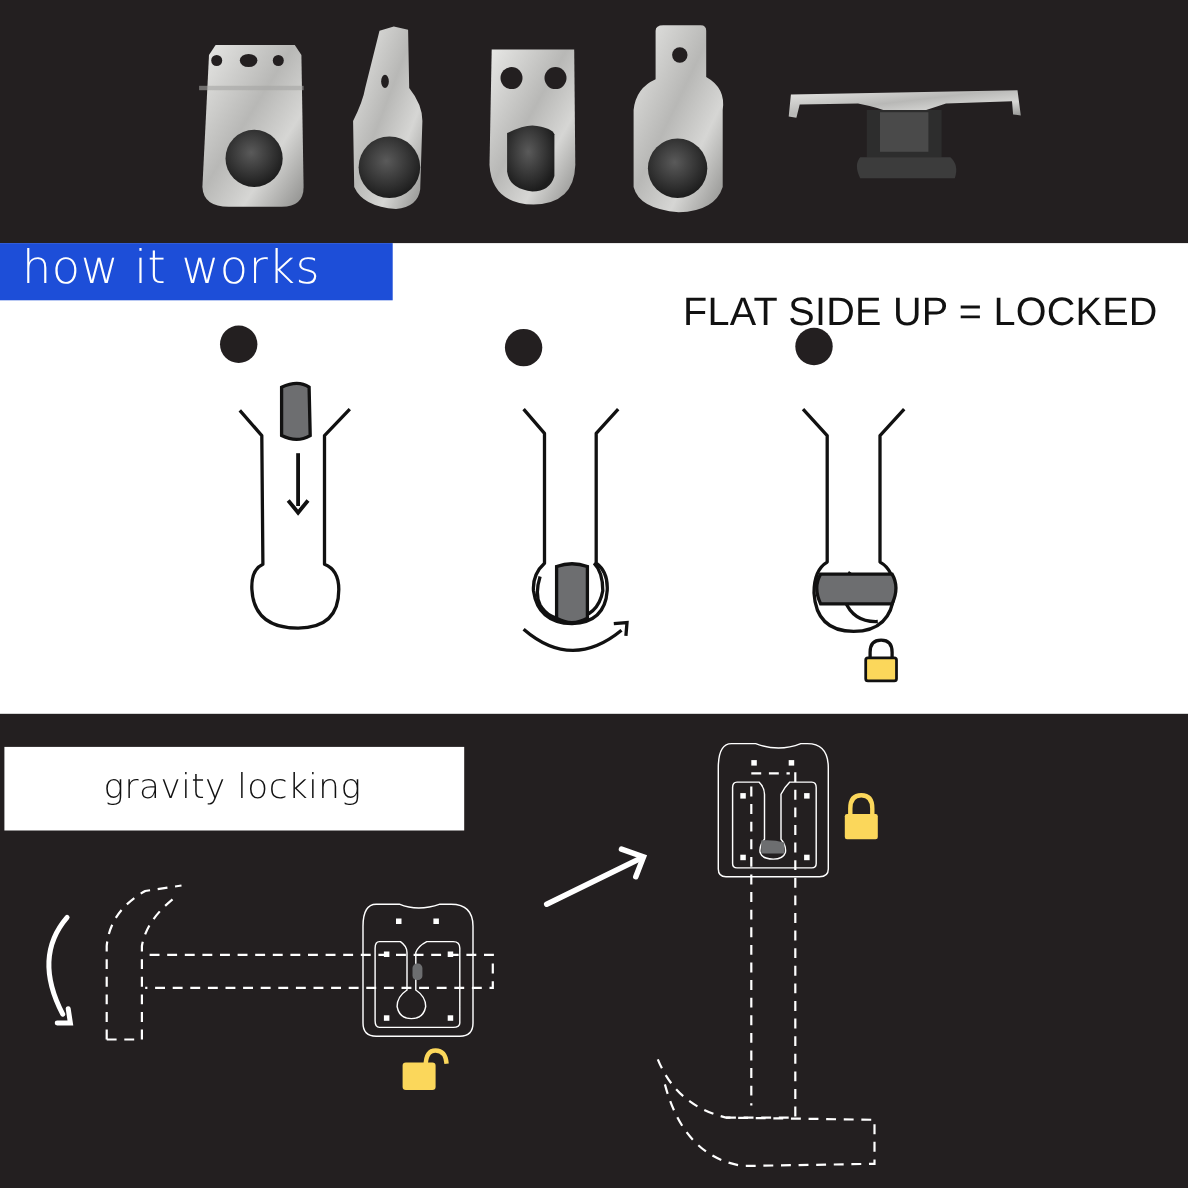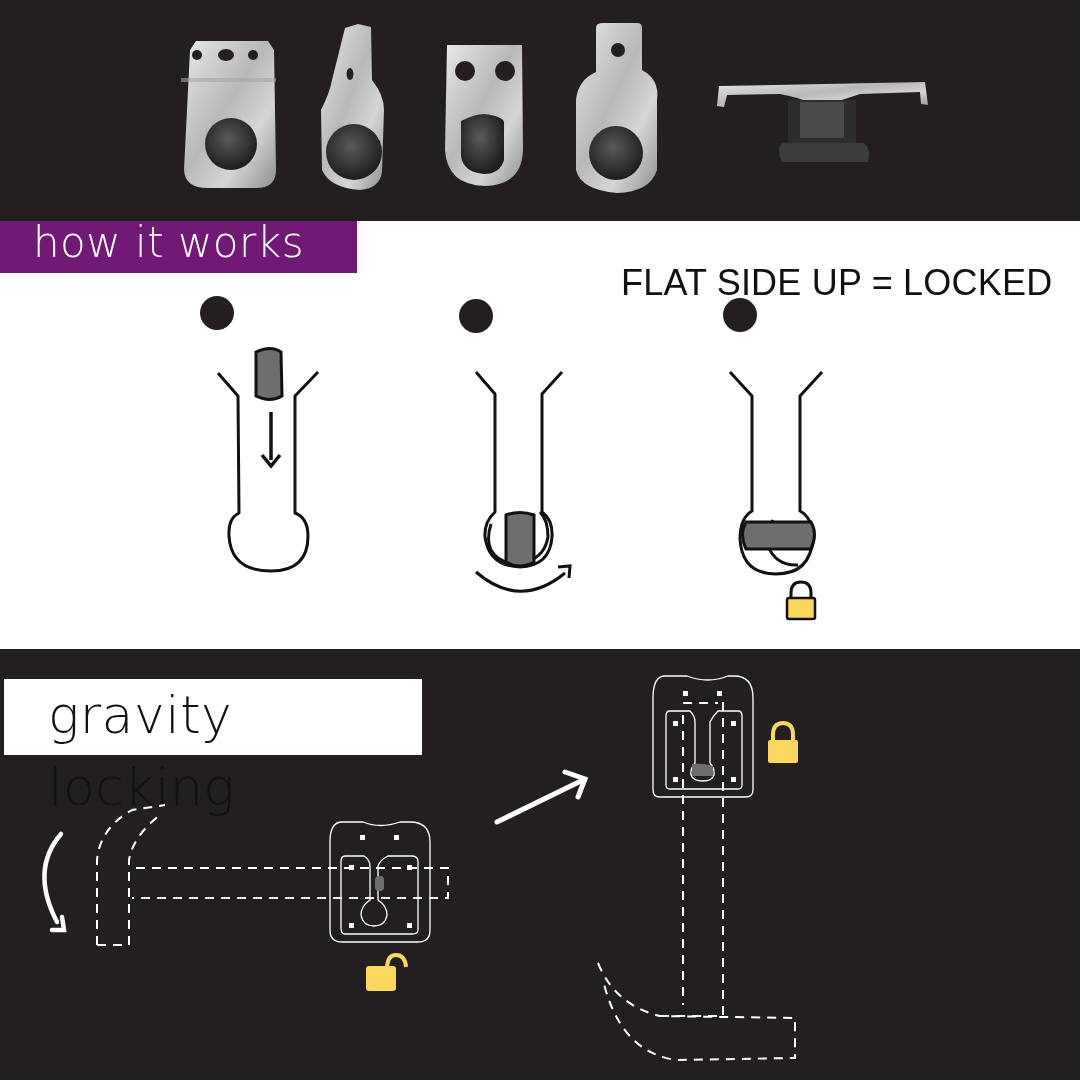--- a/index.html
+++ b/index.html
@@ -5,37 +5,37 @@
   * { margin: 0; padding: 0; box-sizing: border-box; }
   html, body { width: 1080px; height: 1080px; overflow: hidden; background: #231f20; }
   body { position: relative; font-family: "DejaVu Sans", sans-serif; }
 
   .band-top { position: absolute; left: 0; top: 0; width: 1080px; height: 221px; background: #231f20; }
   .band-mid { position: absolute; left: 0; top: 221px; width: 1080px; height: 428px; background: #ffffff; }
   .band-bot { position: absolute; left: 0; top: 649px; width: 1080px; height: 431px; background: #231f20; }
 
   .label-how {
     position: absolute; left: 0; top: 221px; width: 357px; height: 52px;
-    background: #701a75; color: #ffffff;
+    background: #1d4ed8; color: #ffffff;
     font-family: "DejaVu Sans", sans-serif; font-weight: 300;
-    font-size: 42px; line-height: 48px; padding-left: 33px; letter-spacing: 0.5px;
+    font-size: 42px; line-height: 48px; padding-left: 20px; letter-spacing: 0.5px;
   }
   .label-how span { position: relative; top: -2px; }
 
   .flat-text {
     position: absolute; left: 621px; top: 262px;
     color: #111111; font-family: "Liberation Sans", sans-serif;
     font-size: 36px; letter-spacing: 0.2px; white-space: nowrap;
   }
 
   .label-gravity {
     position: absolute; left: 4px; top: 679px; width: 418px; height: 76px;
     background: #ffffff; color: #111111;
     font-family: "DejaVu Sans", sans-serif; font-weight: 300;
-    font-size: 52px; line-height: 72px; padding-left: 44px; letter-spacing: 0.5px;
+    font-size: 31px; line-height: 72px; padding-left: 90px; letter-spacing: 0.5px;
   }
 
   svg { position: absolute; left: 0; top: 0; }
 </style>
 </head>
 <body>
 
 <div class="band-top"></div>
 <div class="band-mid"></div>
 <div class="band-bot"></div>

